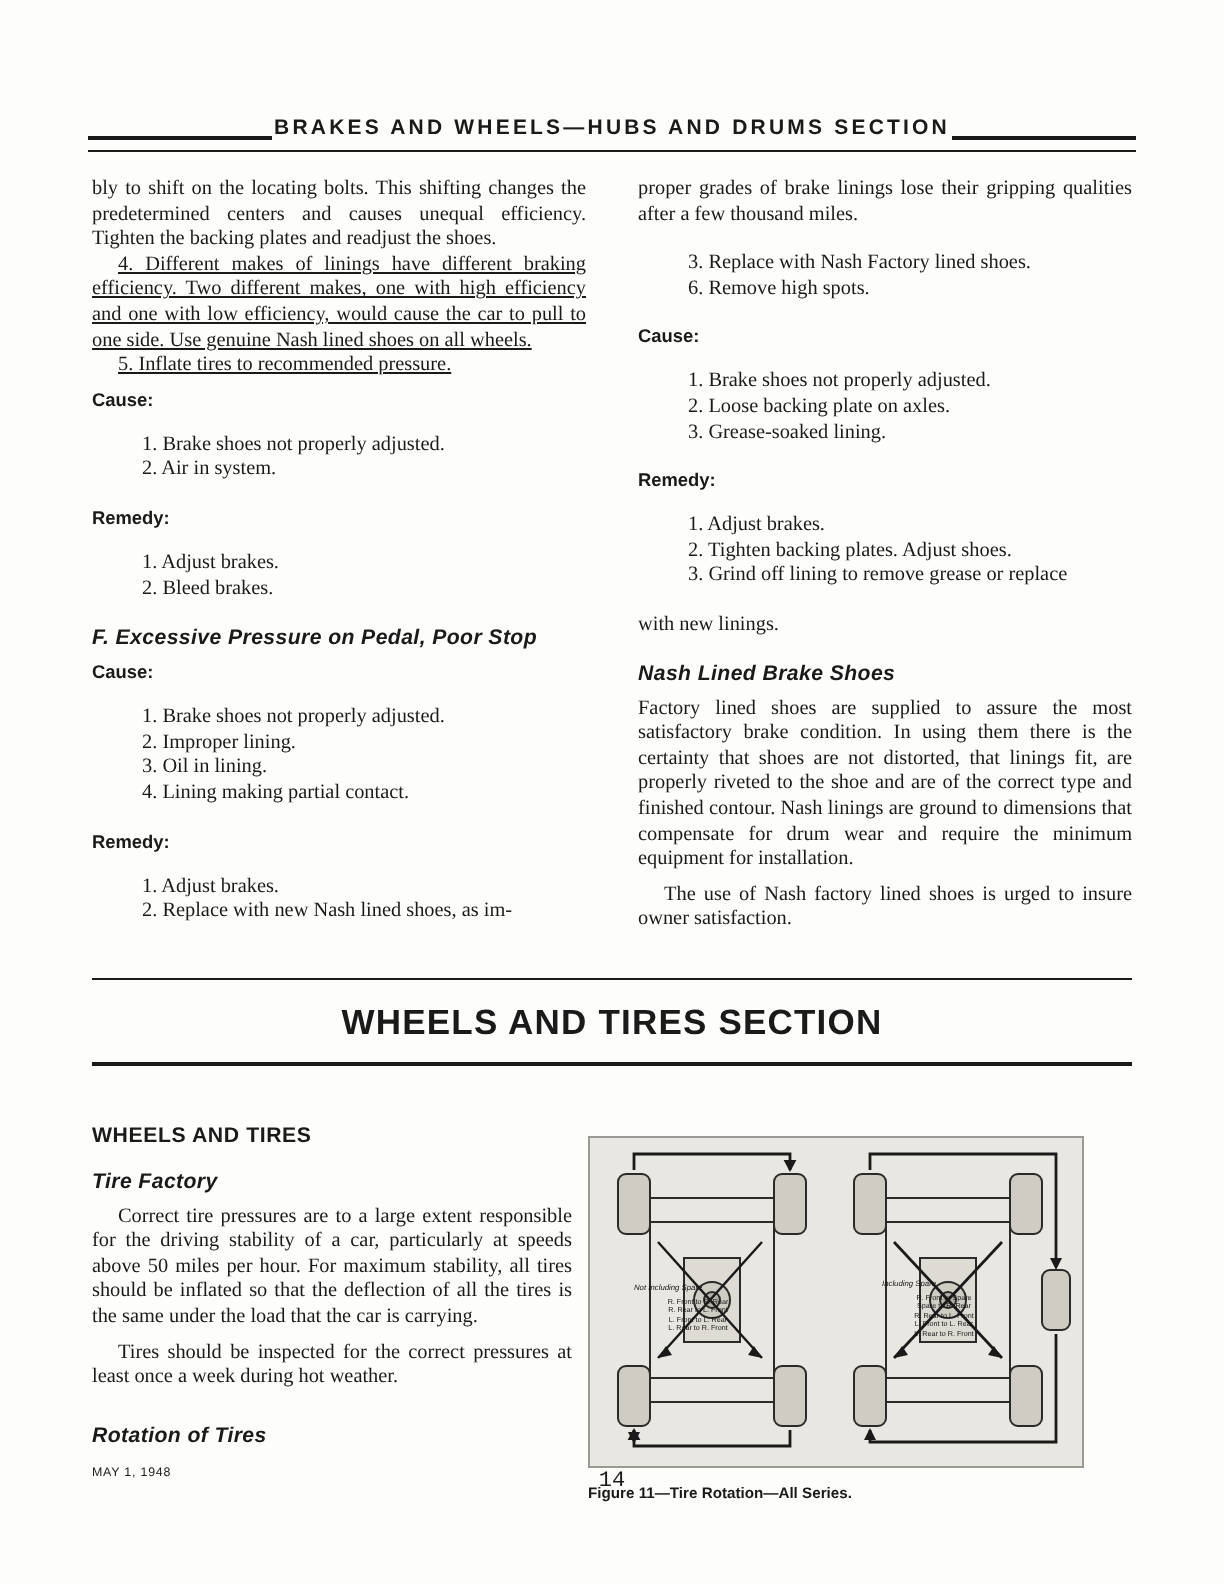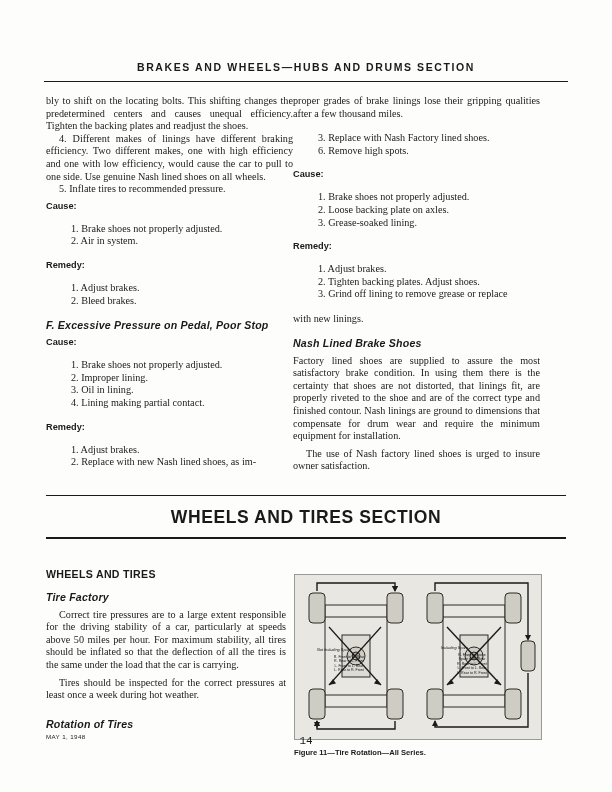--- a/index.html
+++ b/index.html
@@ -20,24 +20,23 @@
     position: absolute;
     left: 40px;
     top: 58px;
     width: 532px;
     height: 690px;
   }
 
   
   .runhead {
     display: flex;
-    align-items: center;
+    align-items: flex-end;
     gap: 1px;
     margin: 0 4px 0 4px;
-    flex-direction: column;
   }
   .runhead .rule {
     flex: 1 1 auto;
     height: 2px;
     background: #1a1a1a;
   }
   .runhead .rh-text {
     font-family: "Liberation Sans", sans-serif;
     font-weight: bold;
     font-size: 10.5px;
@@ -46,35 +45,36 @@
   }
   .head-rule-bottom {
     margin: 5px 4px 0 4px;
     height: 1px;
     background: #1a1a1a;
   }
 
   
   .cols {
     display: flex;
+    gap: 26px;
     margin-top: 13px;
     padding: 0 6px;
   }
   .col {
     width: 247px;
   }
   p.body {
     margin: 0 0 0 0;
     font-size: 10.2px;
     line-height: 12.6px;
     text-align: justify;
     text-justify: inter-word;
     hyphens: manual;
   }
-  p.body + p.body { margin-top: 0; }
+  p.body + p.body { margin-top: 0; text-decoration: underline; }
   p.indent { text-indent: 13px; }
   .numlist {
     margin: 12px;
     padding: 0;
     list-style: none;
     font-size: 10.2px;
     line-height: 12.6px;
   }
   .numlist li {
     text-indent: 13px;

